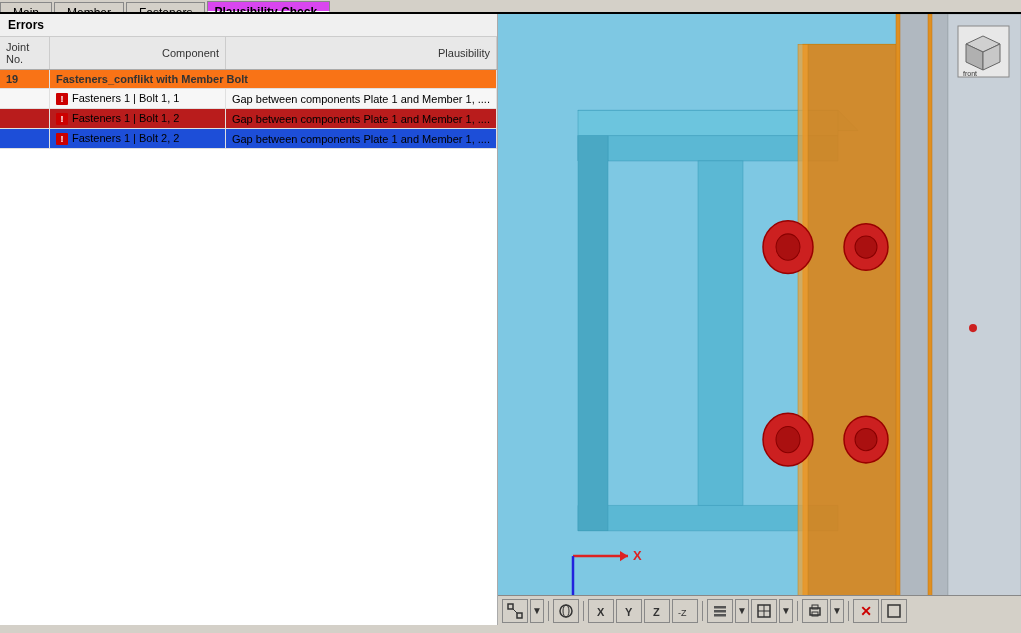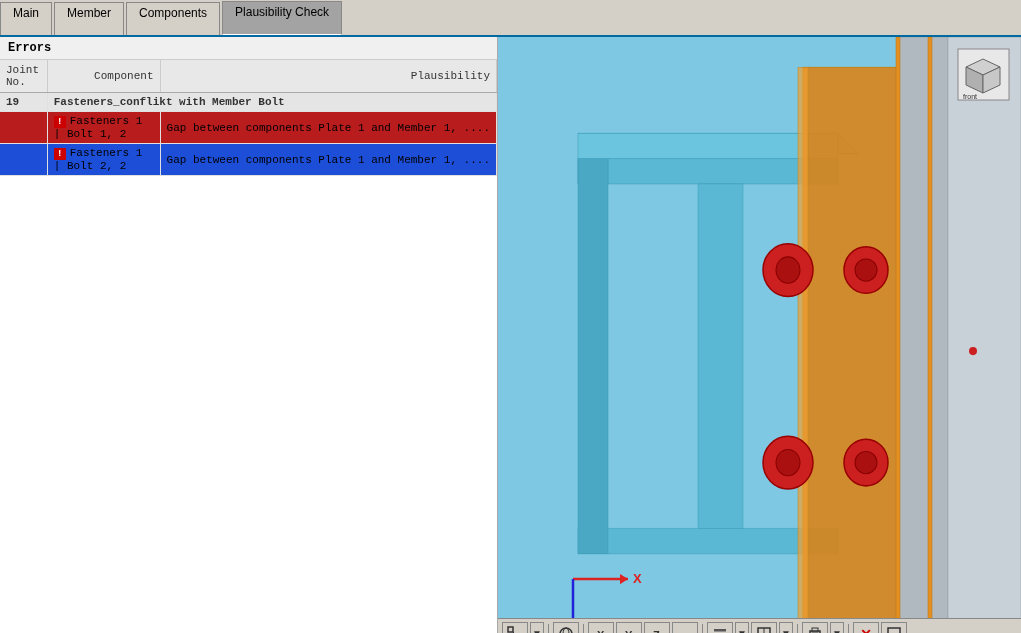--- a/index.html
+++ b/index.html
@@ -2,55 +2,55 @@
 <html><head>
   <meta charset="utf-8">
   <style>
     * { box-sizing: border-box; margin: 0; padding: 0; }
     body { font-family: Arial, sans-serif; font-size: 12px; background: #d4d0c8; width: 1021px; height: 633px; overflow: hidden; }
 
     
     .tab-bar {
       display: flex;
       background: #d4d0c8;
-      border-bottom: 2px solid #0369a1;
-      height: 37px;
+      border-bottom: 2px solid #000000;
+      height: 14px;
     }
     .tab {
       padding: 3px 12px;
       border: 1px solid #888;
       border-bottom: none;
       background: #d4d0c8;
       cursor: pointer;
       font-size: 12px;
       margin-right: 2px;
       margin-top: 2px;
       white-space: nowrap;
     }
     .tab.active {
-      background: #a3a3a3;
+      background: #d946ef;
       border-bottom: 1px solid #ffffff;
       margin-top: 1px;
-      font-weight: normal;
+      font-weight: bold;
+      padding-left: 6px;
     }
 
     
     .main-layout {
       display: flex;
       height: calc(633px - 22px);
     }
 
     
     .left-panel {
       width: 498px;
       background: #ffffff;
       border-right: 1px solid #aaa;
       display: flex;
       flex-direction: column;
-      font-family: Liberation Mono, monospace;
     }
 
     .errors-header {
       background: #f0f0f0;
       padding: 4px 8px;
       font-size: 12px;
       border-bottom: 1px solid #ccc;
       font-weight: bold;
     }
 
@@ -101,21 +101,21 @@
       color: white;
       font-size: 9px;
       font-weight: bold;
       text-align: center;
       line-height: 12px;
       border-radius: 1px;
       margin-right: 4px;
     }
 
     .group-row td {
-      background: #e5e5e5;
+      background: #f97316;
       font-weight: bold;
       color: #333;
     }
 
     
     .right-panel {
       flex: 1;
       background: #87ceeb;
       position: relative;
       overflow: hidden;
@@ -164,41 +164,48 @@
       width: 100%;
       height: 100%;
     }
   </style>
 </head>
 <body>
 
 <div class="tab-bar">
   <div class="tab">Main</div>
   <div class="tab">Member</div>
-  <div class="tab">Components</div>
+  <div class="tab">Fasteners</div>
   <div class="tab active">Plausibility Check</div>
 </div>
 
 <div class="main-layout">
 
   <div class="left-panel">
     <div class="errors-header">Errors</div>
     <div class="table-container">
       <table>
         <thead>
           <tr>
             <th class="joint-no-col">Joint<br>No.</th>
             <th class="component-col">Component</th>
             <th class="description-col">Plausibility</th>
           </tr>
         </thead>
         <tbody id="error-table-body">
         <tr class="group-row">
       <td class="joint-no-col">19</td>
       <td class="component-col" colspan="2">Fasteners_conflikt with Member Bolt</td>
+    </tr>
+            <tr style="background: rgb(247, 247, 247);">
+      <td class="joint-no-col"></td>
+      <td class="component-col">
+        <span class="error-icon">!</span>Fasteners 1 | Bolt 1, 1
+      </td>
+      <td class="description-col">Gap between components Plate 1 and Member 1, ....</td>
     </tr>
             <tr style="background: #b91c1c;">
       <td class="joint-no-col"></td>
       <td class="component-col">
         <span class="error-icon">!</span>Fasteners 1 | Bolt 1, 2
       </td>
       <td class="description-col">Gap between components Plate 1 and Member 1, ....</td>
     </tr>
             <tr style="background: #1d4ed8;">
       <td class="joint-no-col"></td>

